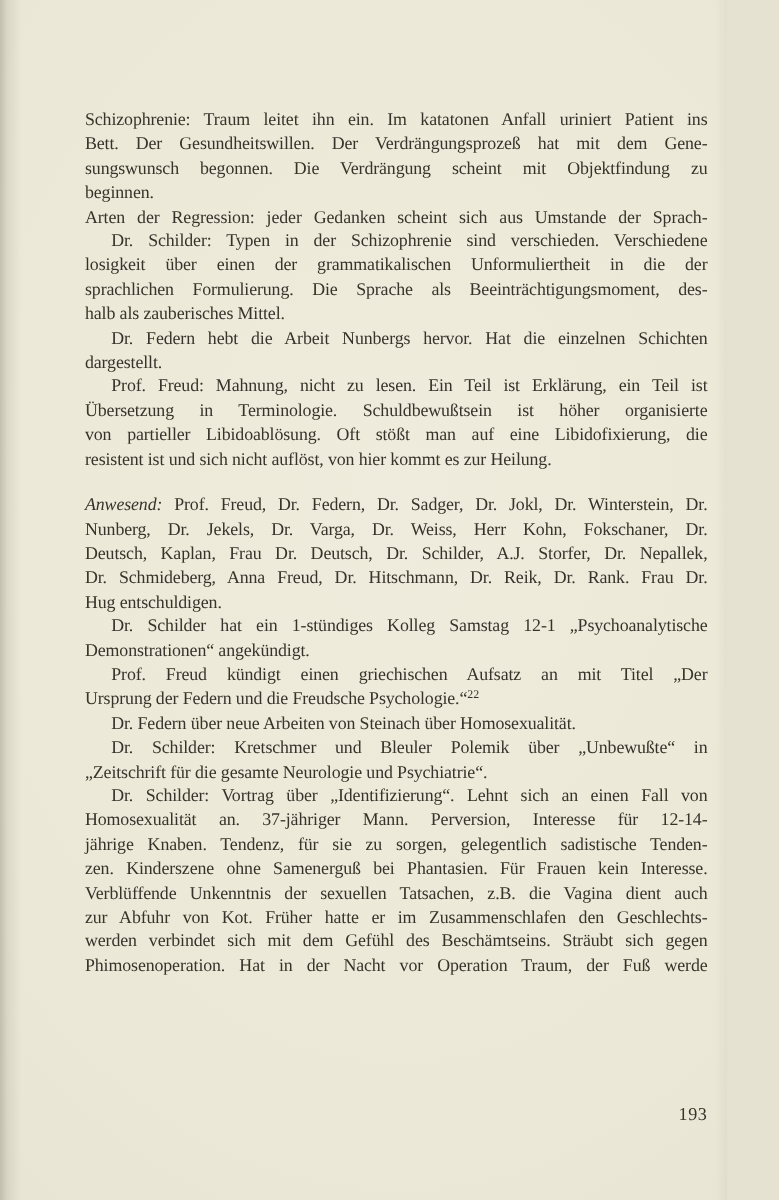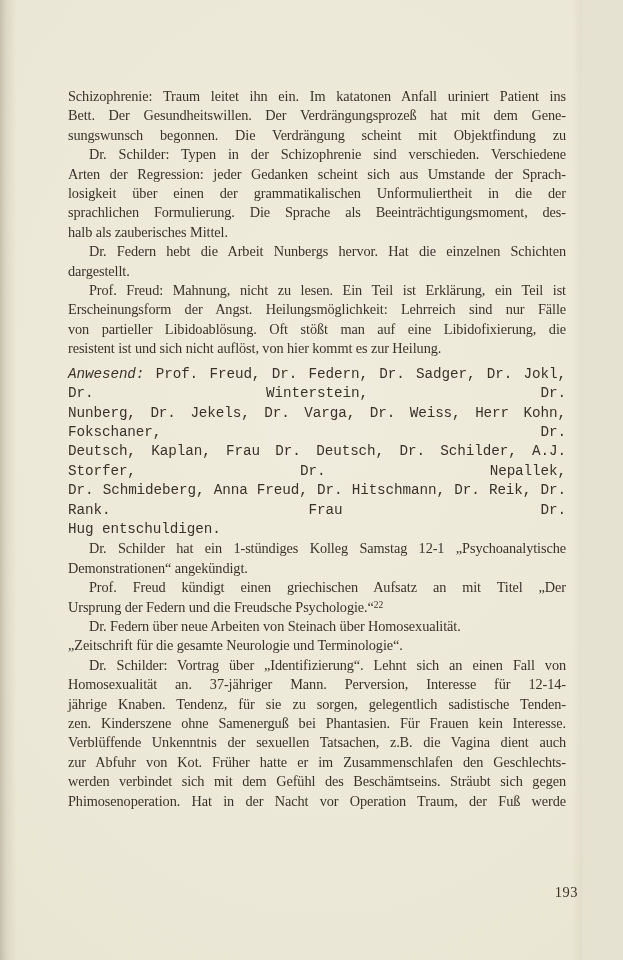--- a/index.html
+++ b/index.html
@@ -26,58 +26,59 @@
     letter-spacing: -0.1px;
     color: #38332a;
   }
   .para { margin: 0; }
   .line { text-align: justify; text-align-last: justify; }
   .line.end { text-align-last: left; }
   .ind { padding-left: 21px; }
   .italic { font-style: italic; }
   sup.fn { font-size: 9.5px; line-height: 0; vertical-align: 4.5px; letter-spacing: 0; }
   .gap-heading { margin-top: 10px; }
-  .gap-attend  { margin-top: 6px; font-family: Liberation Mono, monospace; }
+  .gap-attend  { margin-top: 17px; }
   .page-number {
     position: absolute;
-    left: 80px; top: 884px; width: 498px;
+    left: 68px; top: 884px; width: 498px;
     text-align: right;
     font-size: 14.5px;
     color: #38332a;
     letter-spacing: 0.5px;
   }
 </style>
 </head>
 <body>
 
 <div class="page">
   <main class="text-block">
 
     <section class="para">
       <div class="line">Schizophrenie: Traum leitet ihn ein. Im katatonen Anfall uriniert Patient ins</div>
       <div class="line">Bett. Der Gesundheitswillen. Der Verdrängungsprozeß hat mit dem Gene-</div>
       <div class="line">sungswunsch begonnen. Die Verdrängung scheint mit Objektfindung zu</div>
+      <div class="line end">beginnen.</div>
     </section>
 
     <section class="para">
+      <div class="line">Arten der Regression: jeder Gedanken scheint sich aus Umstande der Sprach-</div>
       <div class="line ind">Dr. Schilder: Typen in der Schizophrenie sind verschieden. Verschiedene</div>
-      <div class="line">Arten der Regression: jeder Gedanken scheint sich aus Umstande der Sprach-</div>
       <div class="line">losigkeit über einen der grammatikalischen Unformuliertheit in die der</div>
       <div class="line">sprachlichen Formulierung. Die Sprache als Beeinträchtigungsmoment, des-</div>
       <div class="line end">halb als zauberisches Mittel.</div>
     </section>
 
     <section class="para">
       <div class="line ind">Dr. Federn hebt die Arbeit Nunbergs hervor. Hat die einzelnen Schichten</div>
       <div class="line end">dargestellt.</div>
     </section>
 
     <section class="para">
       <div class="line ind">Prof. Freud: Mahnung, nicht zu lesen. Ein Teil ist Erklärung, ein Teil ist</div>
-      <div class="line">Erscheinungsform der Angst. Heilungsmöglichkeit: Lehrreich sind nur Fälle</div>
+      <div class="line">Übersetzung in Terminologie. Schuldbewußtsein ist höher organisierte</div>
       <div class="line">von partieller Libidoablösung. Oft stößt man auf eine Libidofixierung, die</div>
       <div class="line end">resistent ist und sich nicht auflöst, von hier kommt es zur Heilung.</div>
     </section>
 
 
     <section class="para gap-attend">
       <div class="line">
         <span class="italic">Anwesend:</span><span> Prof. Freud, Dr. Federn, Dr. Sadger, Dr. Jokl, Dr. Winterstein, Dr.</span>
       </div>
       <div class="line">Nunberg, Dr. Jekels, Dr. Varga, Dr. Weiss, Herr Kohn, Fokschaner, Dr.</div>
@@ -96,21 +97,22 @@
       <div class="line end">
         <span>Ursprung der Federn und die Freudsche Psychologie.“</span><sup class="fn">22</sup>
       </div>
     </section>
 
     <section class="para">
       <div class="line ind end">Dr. Federn über neue Arbeiten von Steinach über Homosexualität.</div>
     </section>
 
     <section class="para">
-      <div class="line end">„Zeitschrift für die gesamte Neurologie und Terminologie“.</div>
+      <div class="line ind">Dr. Schilder: Kretschmer und Bleuler Polemik über „Unbewußte“ in</div>
+      <div class="line end">„Zeitschrift für die gesamte Neurologie und Psychiatrie“.</div>
     </section>
 
     <section class="para">
       <div class="line ind">Dr. Schilder: Vortrag über „Identifizierung“. Lehnt sich an einen Fall von</div>
       <div class="line">Homosexualität an. 37-jähriger Mann. Perversion, Interesse für 12-14-</div>
       <div class="line">jährige Knaben. Tendenz, für sie zu sorgen, gelegentlich sadistische Tenden-</div>
       <div class="line">zen. Kinderszene ohne Samenerguß bei Phantasien. Für Frauen kein Interesse.</div>
       <div class="line">Verblüffende Unkenntnis der sexuellen Tatsachen, z.B. die Vagina dient auch</div>
       <div class="line">zur Abfuhr von Kot. Früher hatte er im Zusammenschlafen den Geschlechts-</div>
       <div class="line">werden verbindet sich mit dem Gefühl des Beschämtseins. Sträubt sich gegen</div>

